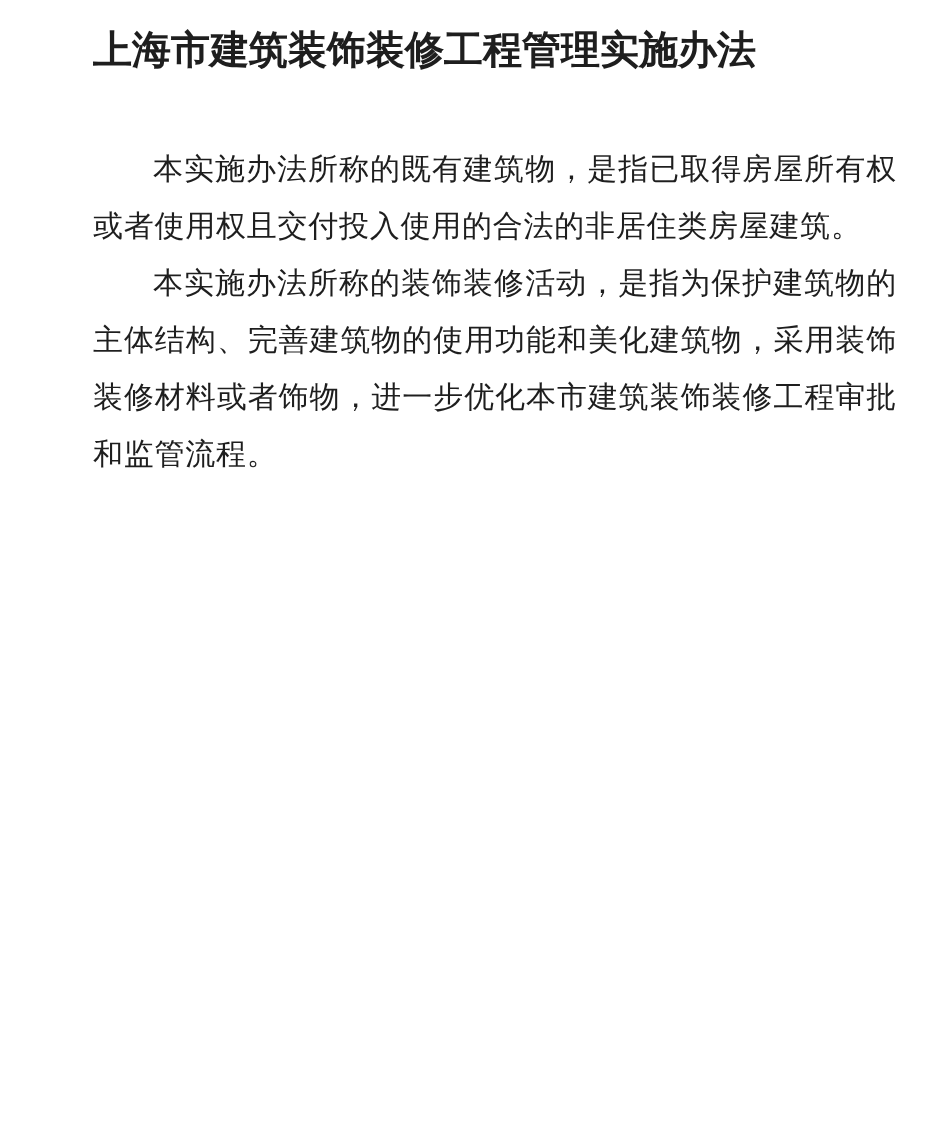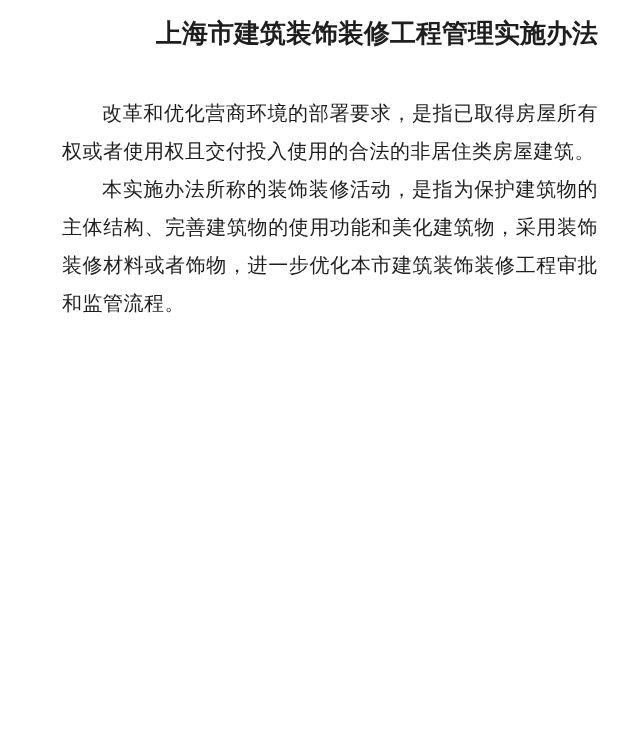--- a/index.html
+++ b/index.html
@@ -17,21 +17,21 @@
     box-sizing: border-box;
     width: 618px;
     height: 750px;
     padding: 16px 20px 0 62px;
   }
   .doc-title {
     margin: 0;
     font-size: 26px;
     line-height: 34px;
     font-weight: bold;
-    text-align: right;
+    text-align: left;
     letter-spacing: 0px;
     font-family: "Liberation Sans", "DejaVu Sans", sans-serif;
   }
   .doc-body {
     margin-top: 44px;
   }
   .doc-body p {
     margin: 0;
     font-size: 20px;
     line-height: 38px;
@@ -44,16 +44,16 @@
     font-weight: bold;
     font-family: "Liberation Sans", "DejaVu Sans", sans-serif;
   }
 </style>
 </head>
 <body style="background: rgb(255, 255, 255);">
 
 <div class="page" style="color: rgb(30, 30, 30);">
   <h1 class="doc-title">上海市建筑装饰装修工程管理实施办法</h1>
   <div class="doc-body">
-      <p class="body">改革和优化营商环境的部署要求，是指已取得房屋所有权或者使用权且交付投入使用的合法的非居住类房屋建筑。</p>
+      <p class="body">本实施办法所称的既有建筑物，是指已取得房屋所有权或者使用权且交付投入使用的合法的非居住类房屋建筑。</p>
       <p class="body">本实施办法所称的装饰装修活动，是指为保护建筑物的主体结构、完善建筑物的使用功能和美化建筑物，采用装饰装修材料或者饰物，进一步优化本市建筑装饰装修工程审批和监管流程。</p>
     </div>
 </div>
 
 </body></html>

